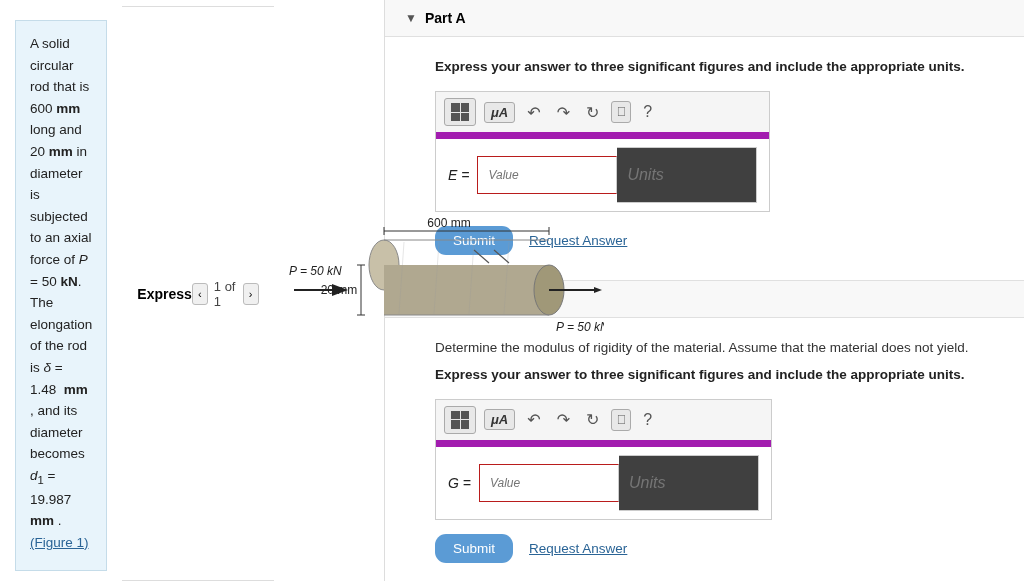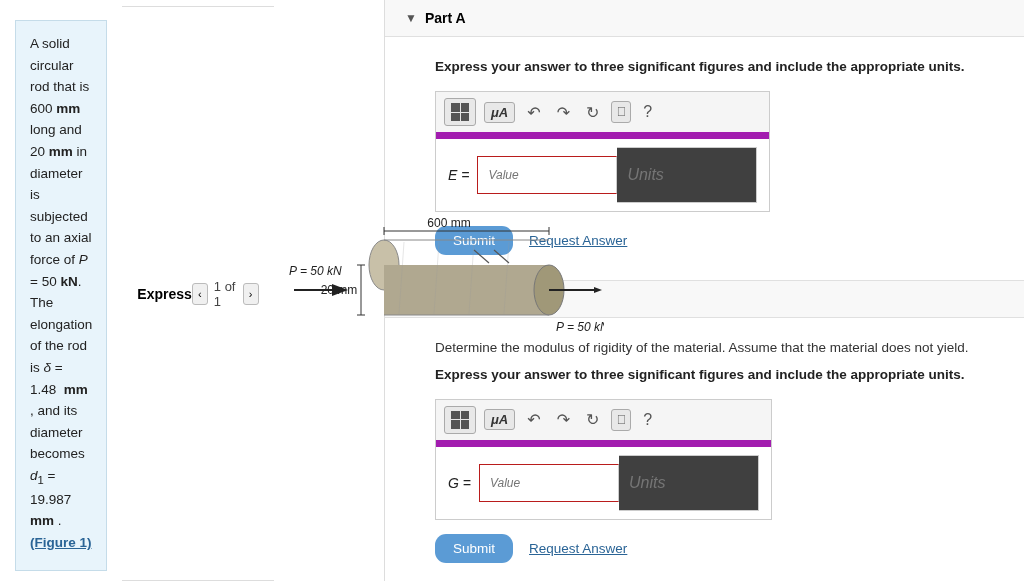--- a/index.html
+++ b/index.html
@@ -17,21 +17,21 @@
     }
     .problem-text {
       background: #e8f4fb;
       border: 1px solid #c5dce9;
       margin: 20px 15px 10px 15px;
       padding: 12px 14px;
       font-size: 13.5px;
       line-height: 1.6;
       color: #222;
     }
-    .figure-link { color: #2a6496; text-decoration: underline; cursor: pointer; font-weight: bold; }
+    .figure-link { color: #2a6496; text-decoration: underline; cursor: pointer; }
 
     .figure-bar {
       display: flex;
       align-items: center;
       justify-content: space-between;
       padding: 8px 15px;
       border-top: 1px solid #ddd;
       border-bottom: 1px solid #ddd;
       margin-top: 6px;
     }

